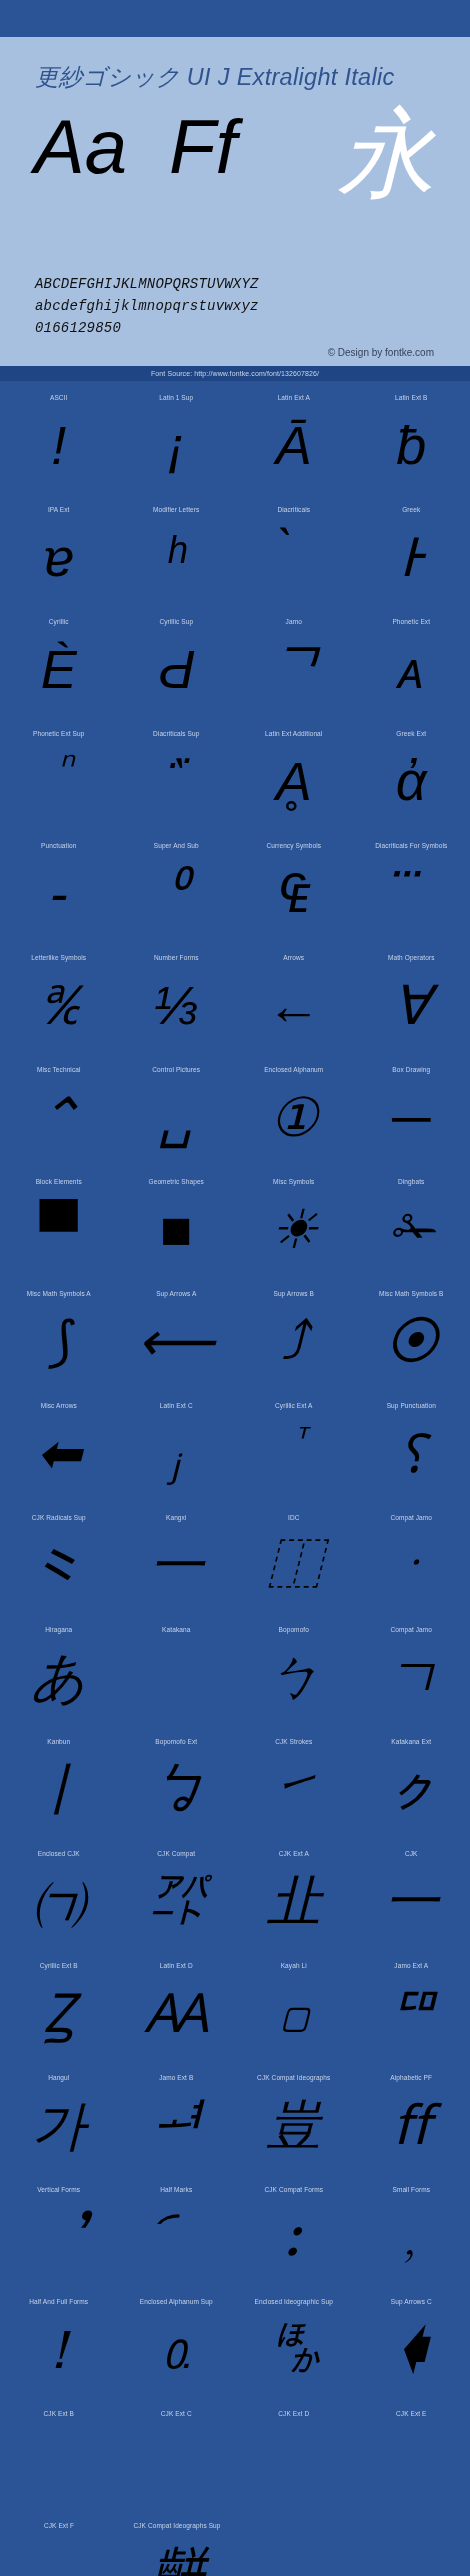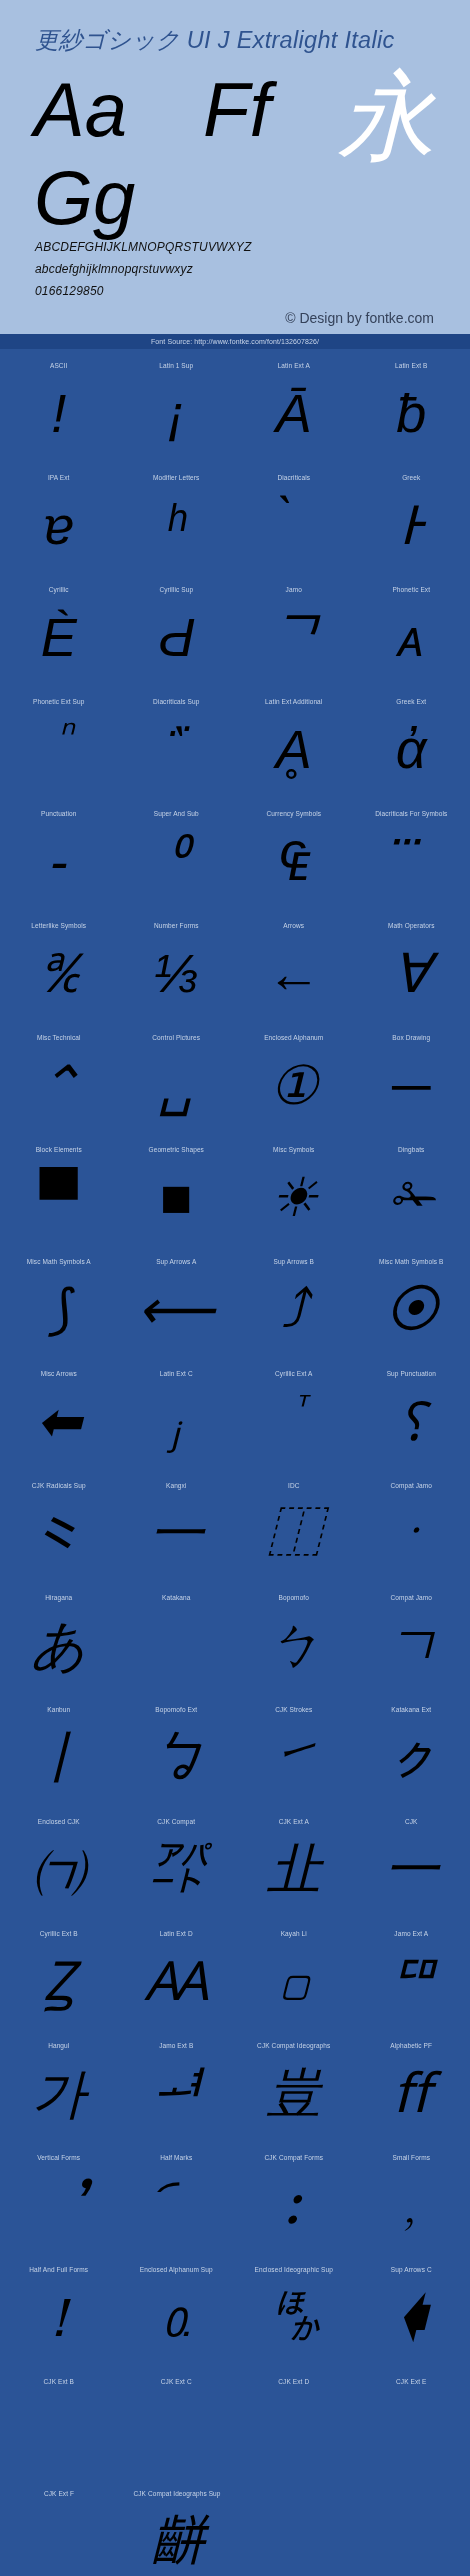--- a/index.html
+++ b/index.html
@@ -20,33 +20,33 @@
   #specimen-title {
     font-family: "Liberation Sans", sans-serif;
     font-style: italic;
     font-weight: 300;
     font-size: 23.5px;
     color: #2f538f;
     letter-spacing: 0.3px;
     padding: 28px 0 0 35px;
     white-space: nowrap;
     line-height: 1.1;
+    margin-top: 37px;
   }
 
   #bigsample {
     padding: 11.8px 0 0 0;
     position: relative;
     height: 176px;
   }
   .bigrow {
     display: flex;
     align-items: flex-start;
     padding-left: 34px;
     height: 88px;
-    gap: 34px;
   }
   .bigglyph {
     font-family: "Liberation Sans", sans-serif;
     font-style: italic;
     font-weight: 300;
     font-size: 76px;
     line-height: 88px;
     color: #000000;
     width: 135px;
     white-space: nowrap;
@@ -58,33 +58,33 @@
     right: 35px;
     top: 14px;
     width: auto;
     line-height: 1;
   }
 
   #alphabet {
     padding: 5.9px 0 0 35px;
   }
   .alpharow {
-    font-family: Liberation Sans, sans-serif;
+    font-family: Liberation Mono, monospace;
     font-style: italic;
     font-weight: 300;
-    font-size: 12px;
+    font-size: 14px;
     line-height: 22px;
     color: #111111;
     letter-spacing: 0.2px;
     white-space: nowrap;
   }
   #credit {
     text-align: right;
     padding: 8.2px 36px 8.2px 0;
-    font-size: 14px;
+    font-size: 10px;
     color: #35425a;
     font-family: "Liberation Sans", sans-serif;
   }
 
   
   #source-bar {
     background: #1f4585;
     color: #c9d6ea;
     font-size: 7px;
     text-align: center;
@@ -137,21 +137,20 @@
 <div id="header">
 
   <div id="specimen-title">更紗ゴシック UI J Extralight Italic</div>
 
   <div id="bigsample">
     <div class="bigrow">
       <span class="bigglyph">Aa</span>
       <span class="bigglyph">Ff</span>
     </div>
     <div class="bigrow">
-      <span class="bigglyph">Gg</span>
     </div>
     <span class="bigglyph cjk">永</span>
   </div>
 
   <div id="alphabet">
     <div class="alpharow">ABCDEFGHIJKLMNOPQRSTUVWXYZ</div>
     <div class="alpharow">abcdefghijklmnopqrstuvwxyz</div>
     <div class="alpharow">0166129850</div>
   </div>
 

